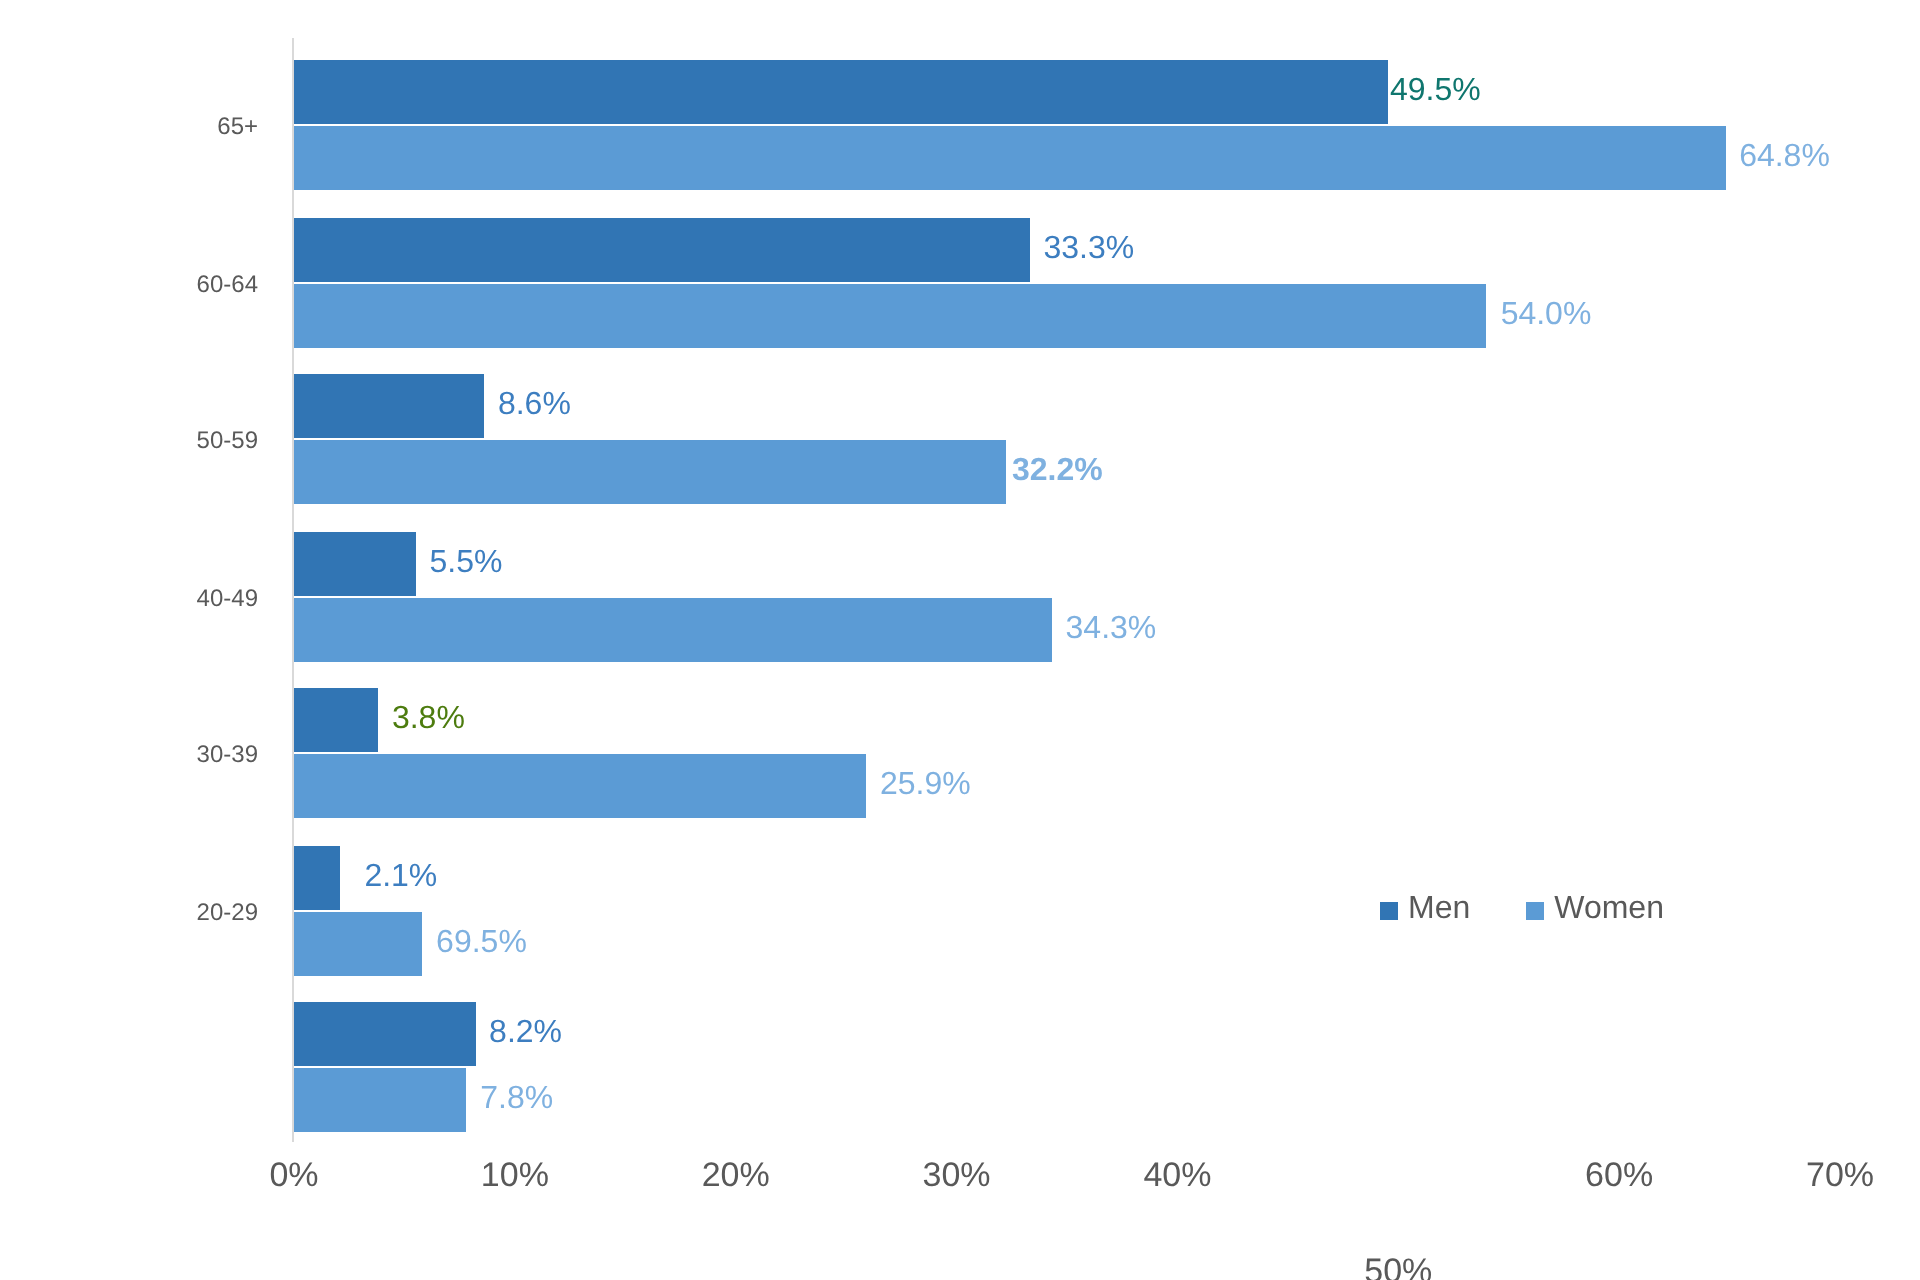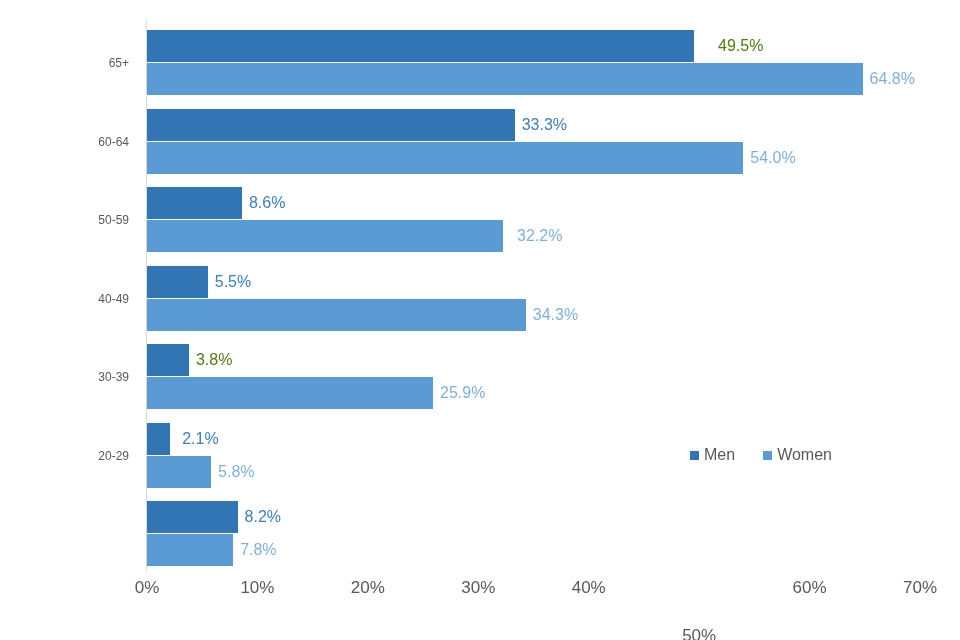--- a/index.html
+++ b/index.html
@@ -147,54 +147,54 @@
         <div class="bar men" style="width: 90.5514px; background: rgb(49, 117, 180);"></div>
         <div class="bar-label men" style="left: 90.5514px; color: rgb(61, 126, 192);">8.2%</div>
         <div class="bar women" style="width: 86.1343px; background: rgb(91, 155, 213);"></div>
         <div class="bar-label women" style="left: 86.1343px; color: rgb(127, 177, 224);">7.8%</div>
       </div>
       <div class="cat-group" style="top: 403.5px; height: 65px;">
         <div class="cat-tick">20-29</div>
         <div class="bar men" style="width: 23.19px; background: rgb(49, 117, 180);"></div>
         <div class="bar-label men" style="left: 23.19px; color: rgb(61, 126, 192); padding-left: 12px;">2.1%</div>
         <div class="bar women" style="width: 64.0486px; background: rgb(91, 155, 213);"></div>
-        <div class="bar-label women" style="left: 64.0486px; color: rgb(127, 177, 224);">5.8%</div>
+        <div class="bar-label women" style="left: 64.0486px; color: rgb(127, 177, 224);">69.5%</div>
       </div>
       <div class="cat-group" style="top: 325px; height: 65px;">
         <div class="cat-tick">30-39</div>
         <div class="bar men" style="width: 41.9629px; background: rgb(49, 117, 180);"></div>
         <div class="bar-label men" style="left: 41.9629px; color: #4d7c0f;">3.8%</div>
         <div class="bar women" style="width: 286.01px; background: rgb(91, 155, 213);"></div>
         <div class="bar-label women" style="left: 286.01px; color: rgb(127, 177, 224);">25.9%</div>
       </div>
       <div class="cat-group" style="top: 246.5px; height: 65px;">
         <div class="cat-tick">40-49</div>
         <div class="bar men" style="width: 60.7357px; background: rgb(49, 117, 180);"></div>
         <div class="bar-label men" style="left: 60.7357px; color: rgb(61, 126, 192);">5.5%</div>
         <div class="bar women" style="width: 378.77px; background: rgb(91, 155, 213);"></div>
         <div class="bar-label women" style="left: 378.77px; color: rgb(127, 177, 224);">34.3%</div>
       </div>
       <div class="cat-group" style="top: 168px; height: 65px;">
         <div class="cat-tick">50-59</div>
         <div class="bar men" style="width: 94.9686px; background: rgb(49, 117, 180);"></div>
         <div class="bar-label men" style="left: 94.9686px; color: rgb(61, 126, 192);">8.6%</div>
         <div class="bar women" style="width: 355.58px; background: rgb(91, 155, 213);"></div>
-        <div class="bar-label women" style="left: 363px; color: rgb(127, 177, 224);">32.2%</div>
+        <div class="bar-label women" style="left: 352px; color: rgb(127, 177, 224); font-weight: bold;">32.2%</div>
       </div>
       <div class="cat-group" style="top: 89.5px; height: 65px;">
         <div class="cat-tick">60-64</div>
         <div class="bar men" style="width: 367.727px; background: rgb(49, 117, 180);"></div>
         <div class="bar-label men" style="left: 367.727px; color: rgb(61, 126, 192);">33.3%</div>
         <div class="bar women" style="width: 596.314px; background: rgb(91, 155, 213);"></div>
         <div class="bar-label women" style="left: 596.314px; color: rgb(127, 177, 224);">54.0%</div>
       </div>
       <div class="cat-group" style="top: 11px; height: 65px;">
         <div class="cat-tick">65+</div>
         <div class="bar men" style="width: 546.621px; background: rgb(49, 117, 180);"></div>
-        <div class="bar-label men" style="left: 564px; color: #4d7c0f;">49.5%</div>
+        <div class="bar-label men" style="left: 541px; color: #0f766e;">49.5%</div>
         <div class="bar women" style="width: 715.577px; background: rgb(91, 155, 213);"></div>
         <div class="bar-label women" style="left: 715.577px; color: rgb(127, 177, 224);">64.8%</div>
       </div>
     </div>
 
   <div class="x-axis" id="x-axis">
       <div class="x-tick" style="left: 0px;">0%</div>
       <div class="x-tick" style="left: 110.429px;">10%</div>
       <div class="x-tick" style="left: 220.857px; text-align: right;">20%</div>
       <div class="x-tick" style="left: 331.286px;">30%</div>

